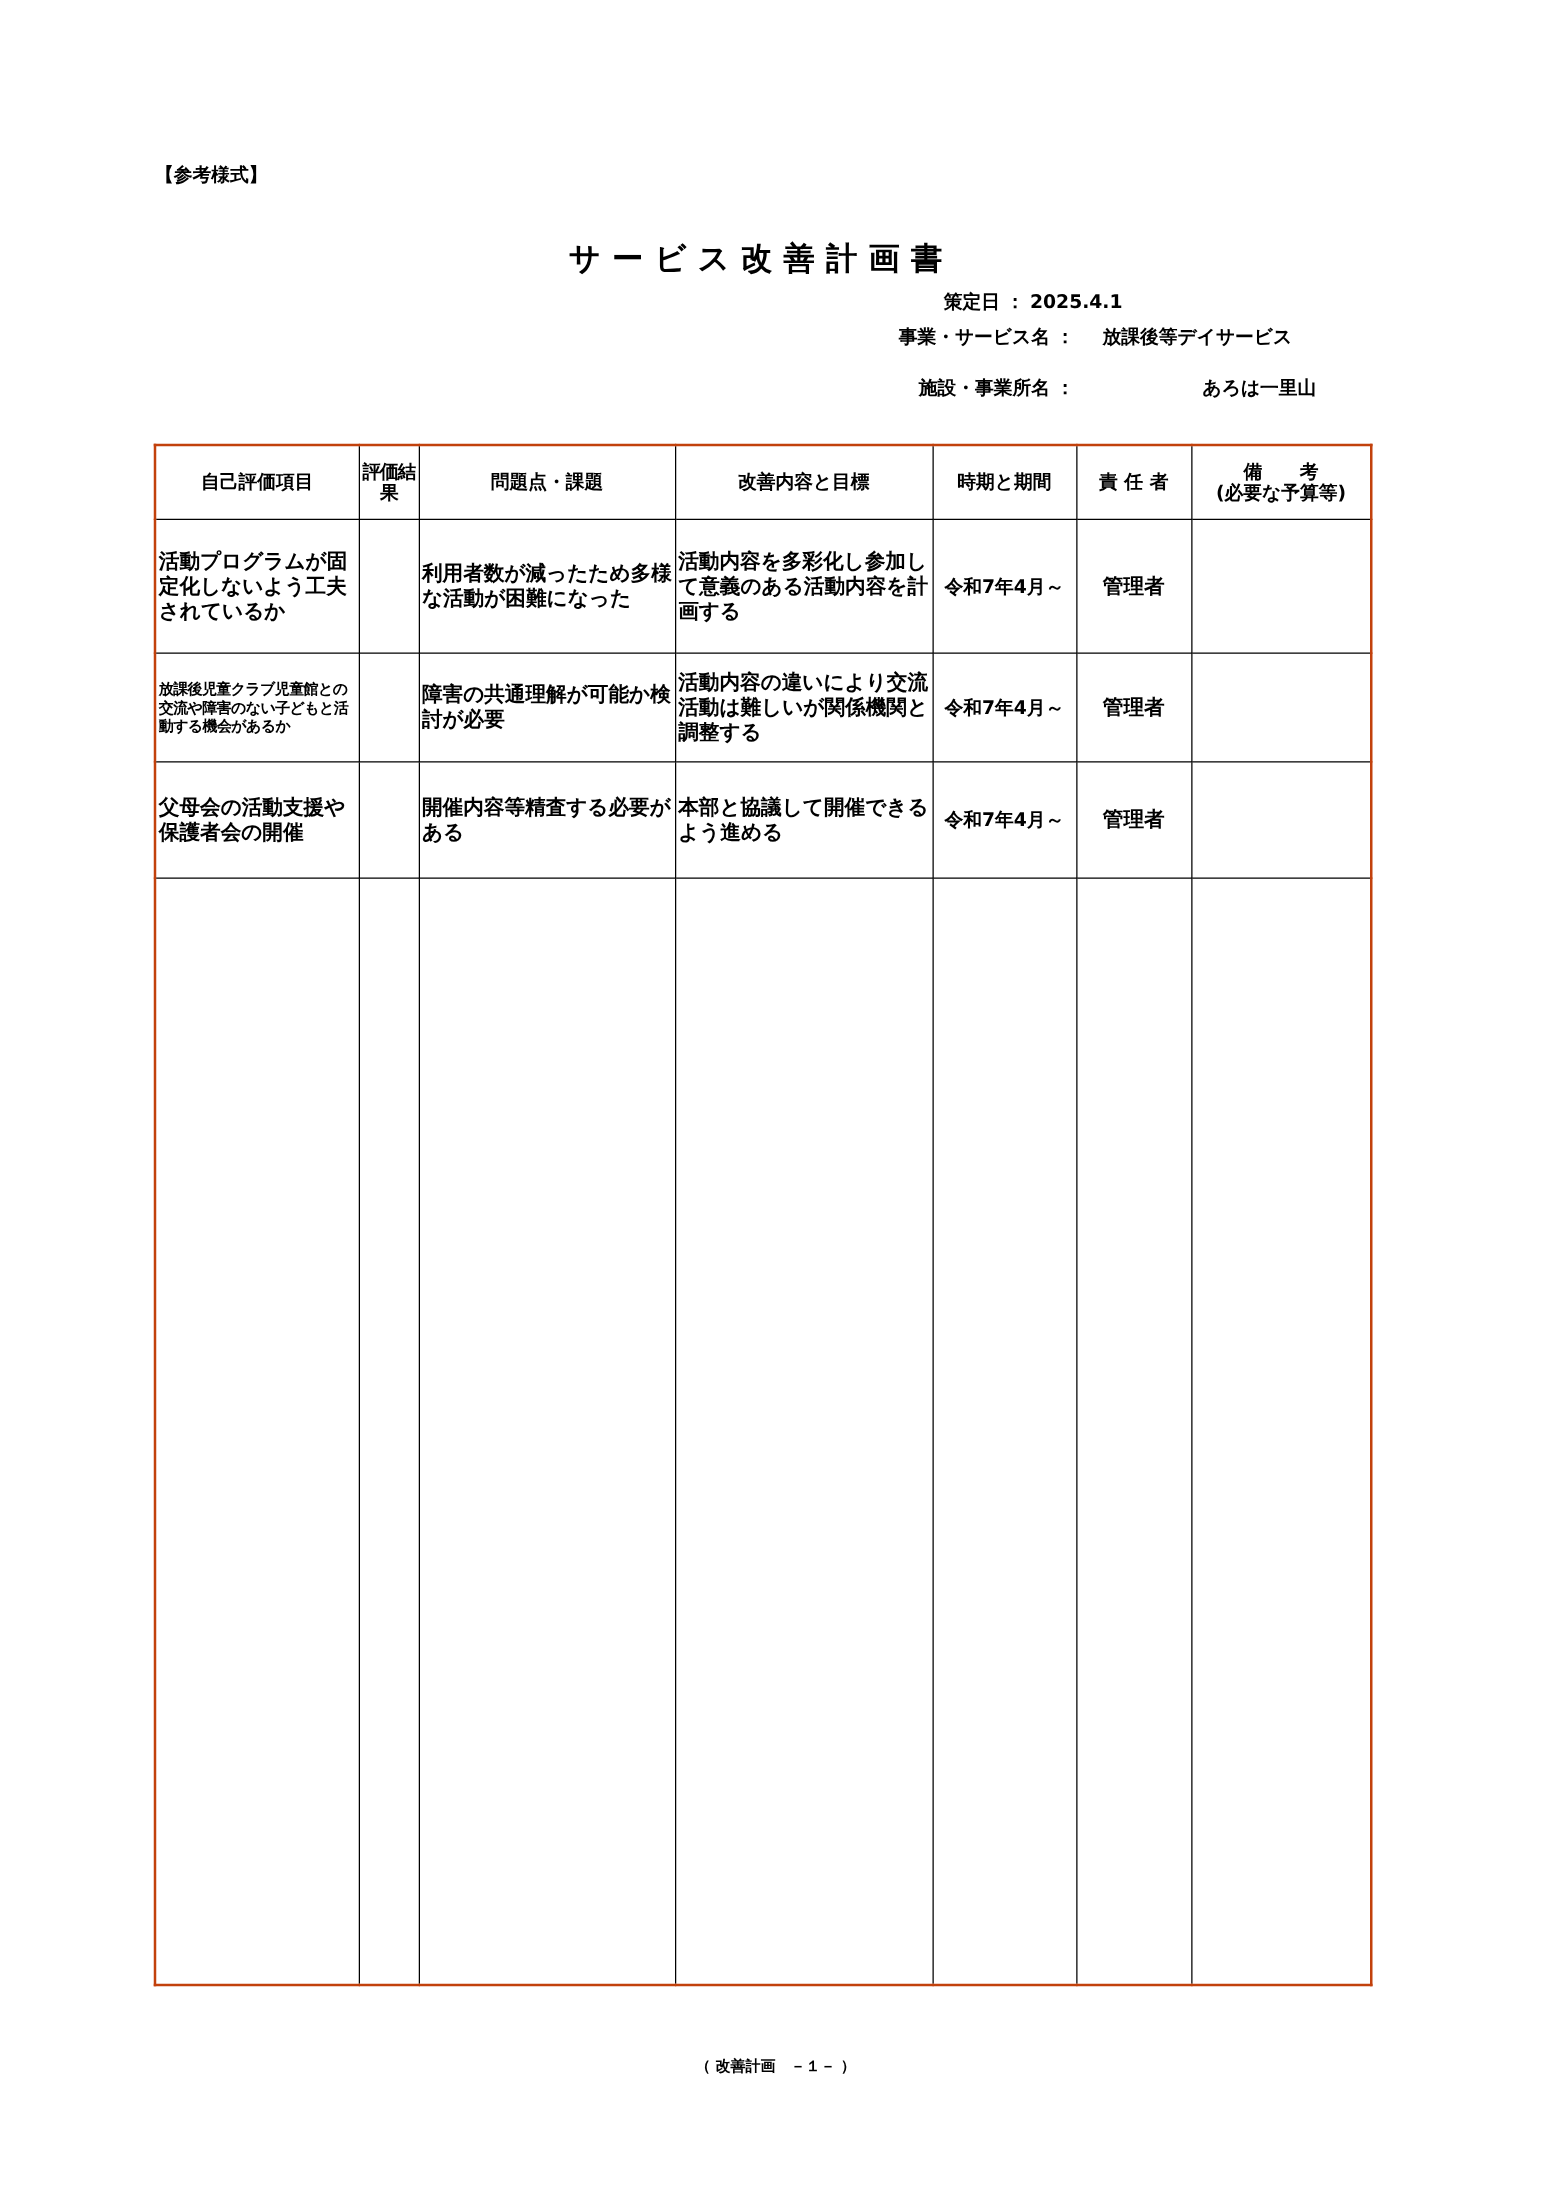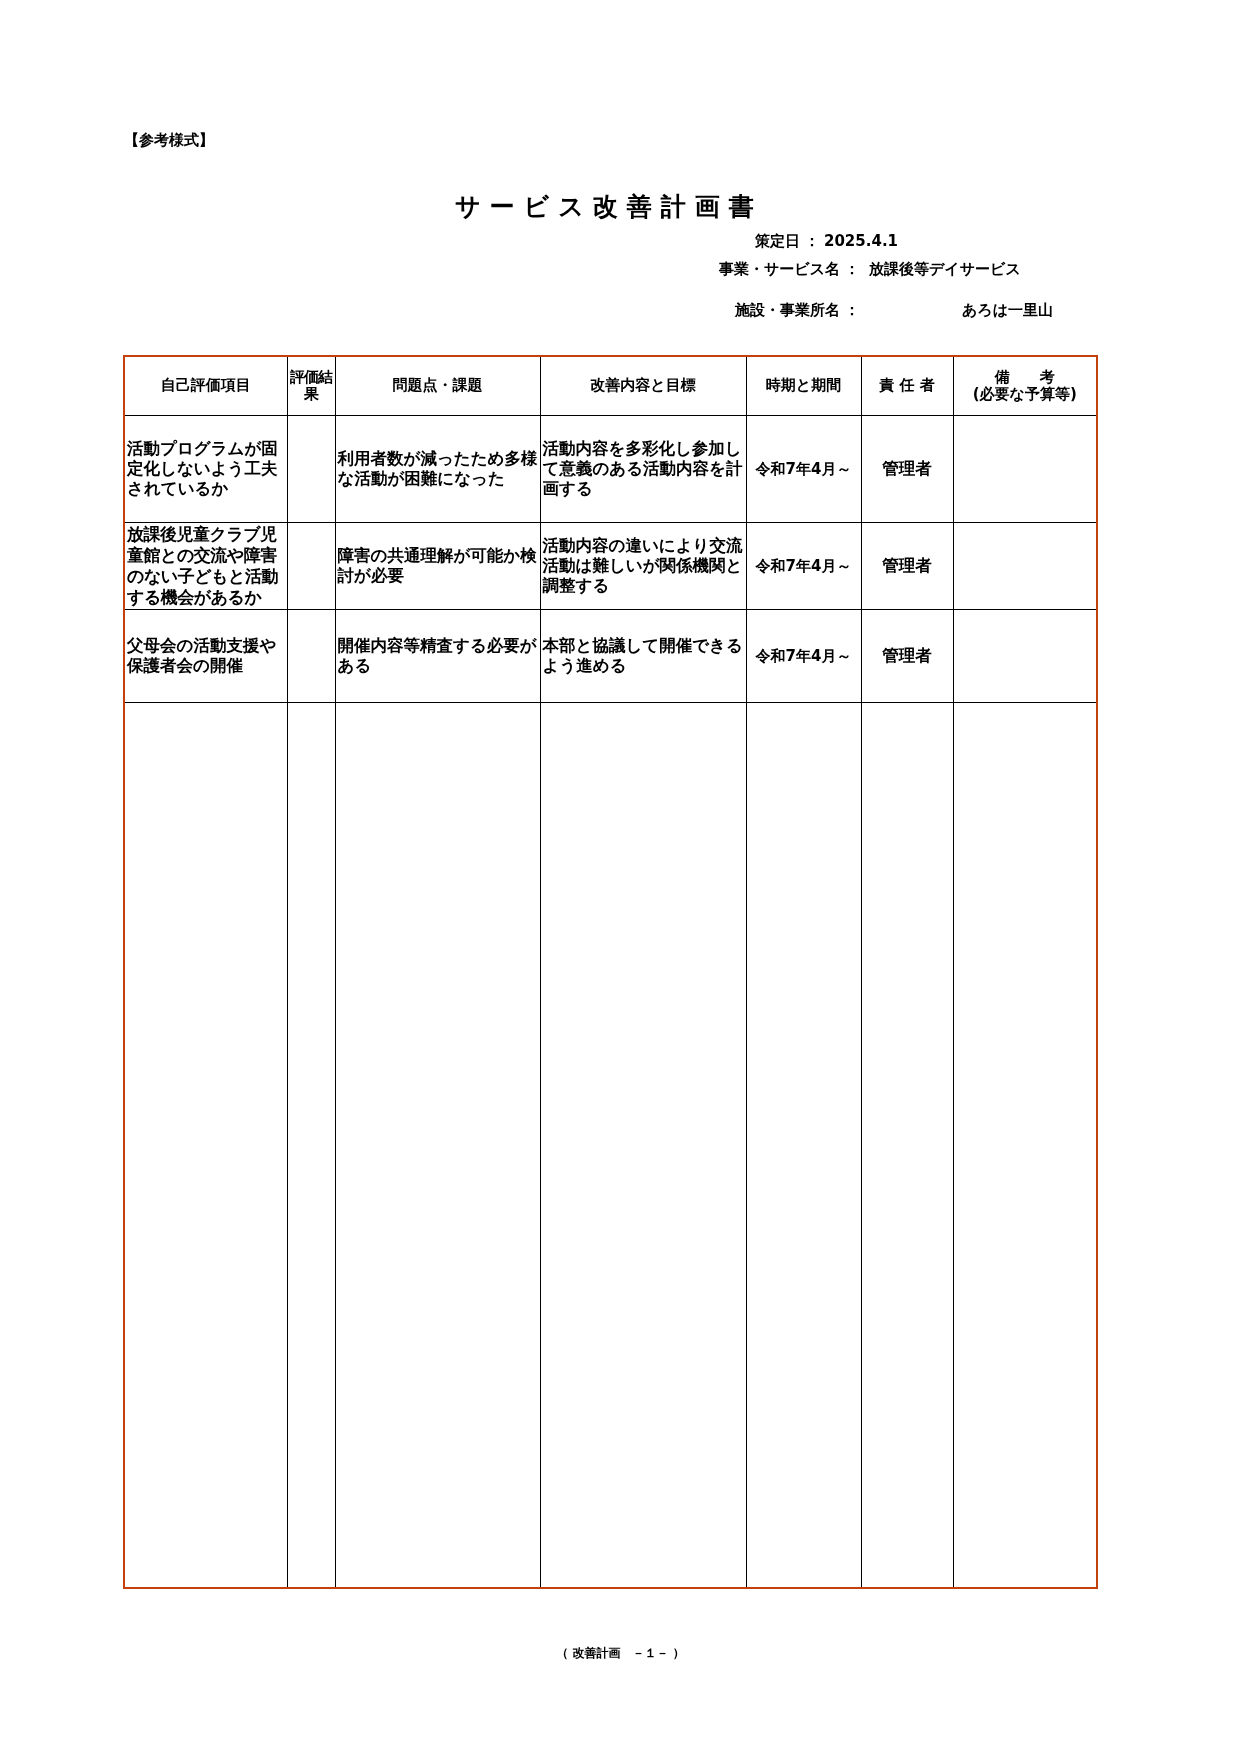--- a/index.html
+++ b/index.html
@@ -30,21 +30,21 @@
     }
     .plan-table th, .plan-table td {
       border: 1.5px solid #000; padding: 0 2px; vertical-align: middle;
       font-weight: bold;
     }
     .plan-table th {
       height: 58px; font-size: 15px; text-align: center; line-height: 1.15;
     }
     .plan-table th.narrow { font-size: 15px; letter-spacing: -1px; }
     .plan-table td { font-size: 16.5px; line-height: 1.2; text-align: left; }
-    .plan-table td.small { font-size: 17px; line-height: 1.25; letter-spacing: -0.5px; }
+    .plan-table td.small { font-size: 12px; line-height: 1.25; letter-spacing: -0.5px; }
     .plan-table td.center { text-align: center; }
     .plan-table td.period { font-size: 15px; text-align: center; white-space: nowrap; padding: 0; }
     .plan-table tr.r1 td { height: 106px; }
     .plan-table tr.r2 td { height: 86px; }
     .plan-table tr.r3 td { height: 86px; }
     .plan-table tr.r4 td { height: 92px; }
     .plan-table tr.blank td { height: auto; }
     .remarks-head { display: block; }
     .footer {
       position: absolute; left: 0; width: 1241px; top: 1645px;
@@ -54,21 +54,21 @@
 </head>
 <body>
 
 <div class="form-type">【参考様式】</div>
 <div class="doc-title">サービス改善計画書</div>
 
 <div class="meta-row" style="left:700px; top:220px;margin-top:12px;">
   <span class="meta-label" style="width:100px;">策定日</span><span class="meta-sep">：</span><span class="meta-value">2025.4.1</span>
 </div>
 <div class="meta-row" style="left:660px; top:260px;">
-  <span class="meta-label" style="width:180px;">事業・サービス名</span><span class="meta-sep">：</span><span class="meta-value" style="margin-left:5px;">放課後等デイサービス</span>
+  <span class="meta-label" style="width:180px;">事業・サービス名</span><span class="meta-sep">：</span><span class="meta-value" style="margin-left:18px;">放課後等デイサービス</span>
 </div>
 <div class="meta-row" style="left:660px; top:301px;">
   <span class="meta-label" style="width:180px;">施設・事業所名</span><span class="meta-sep">：</span><span class="meta-value" style="margin-left:98px;">あろは一里山</span>
 </div>
 
 <table class="plan-table">
   <colgroup>
     <col style="width:163px">
     <col style="width:48px">
     <col style="width:205px">

